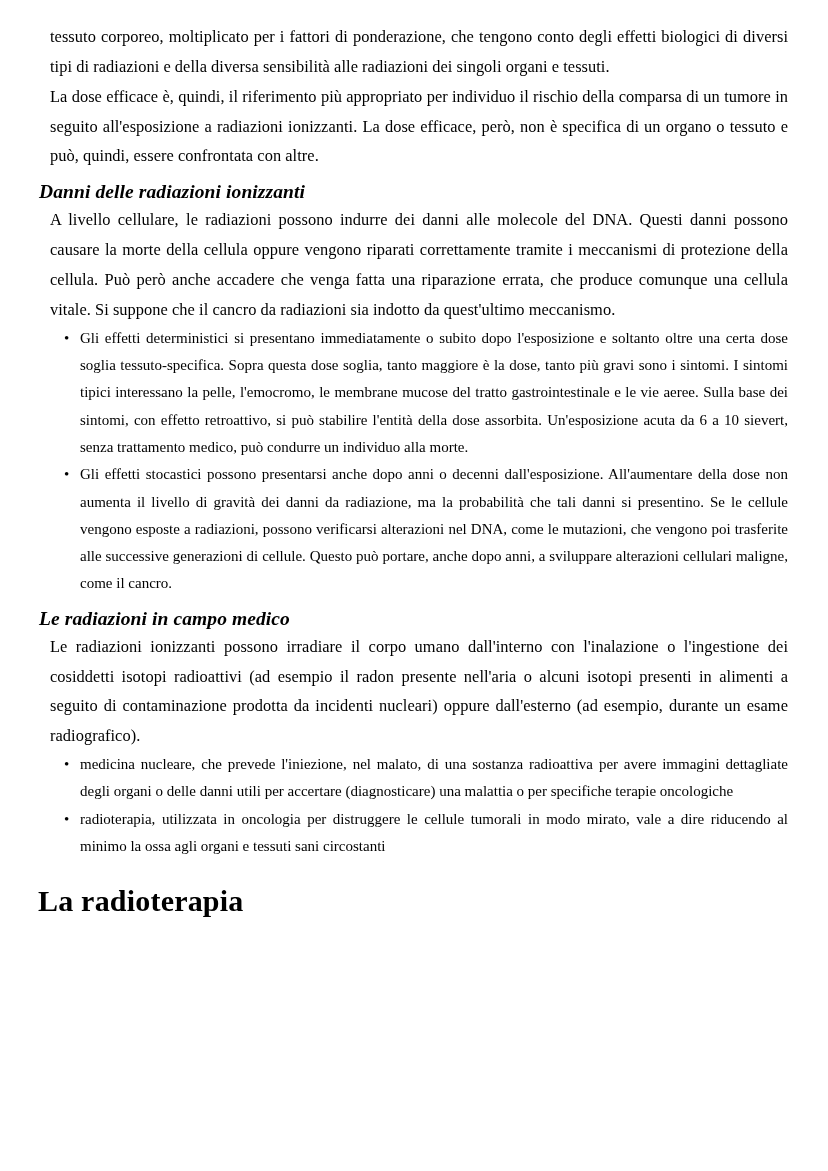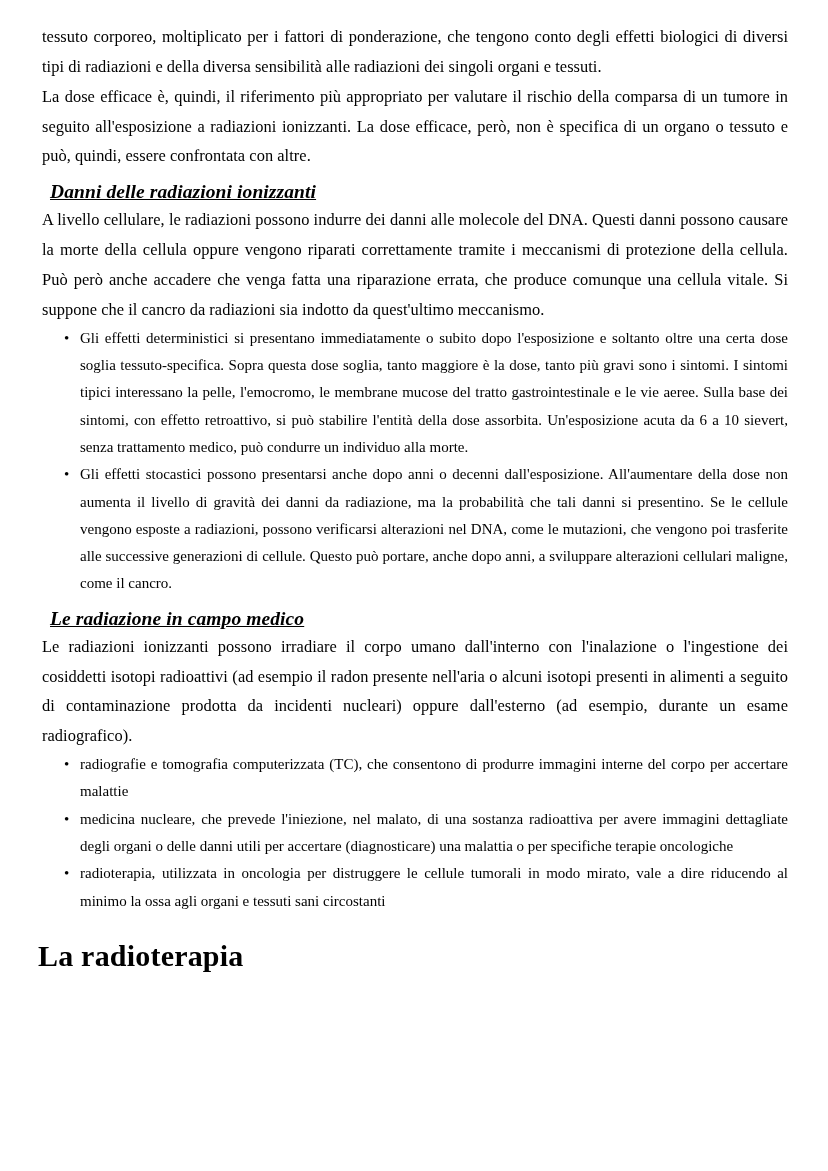--- a/index.html
+++ b/index.html
@@ -14,33 +14,32 @@
     color: #000000;
   }
   .page {
     width: 828px;
     min-height: 1171px;
     box-sizing: border-box;
     padding: 22px 40px 20px 38px;
     background: #ffffff;
   }
   p.body-text {
-    margin: 0 0 0 4px;
+    margin: 0 0 0 12px;
     font-size: 16.4px;
     line-height: 1.82;
     text-align: justify;
     text-justify: inter-word;
     letter-spacing: 0.05px;
   }
   h2.section-heading {
-    margin: 10px 0 2px 12px;
+    margin: 10px 0 2px 1px;
     font-size: 19.5px;
     font-style: italic;
     font-weight: bold;
-    text-decoration: underline;
     letter-spacing: 0.1px;
   }
   h1.chapter-heading {
     margin: 24px 0 10px 0;
     font-size: 30px;
     font-weight: bold;
     letter-spacing: 0.2px;
   }
   ul.bullets {
     margin: 0 0 0 0;
@@ -63,36 +62,35 @@
     top: 0;
     font-size: 15px;
   }
 </style>
 </head>
 <body>
 
 <div class="page">
 
   <p class="body-text">tessuto corporeo, moltiplicato per i fattori di ponderazione, che tengono conto degli effetti biologici di diversi tipi di radiazioni e della diversa sensibilità alle radiazioni dei singoli organi e tessuti.</p>
-  <p class="body-text">La dose efficace è, quindi, il riferimento più appropriato per valutare il rischio della comparsa di un tumore in seguito all'esposizione a radiazioni ionizzanti. La dose efficace, però, non è specifica di un organo o tessuto e può, quindi, essere confrontata con altre.</p>
+  <p class="body-text">La dose efficace è, quindi, il riferimento più appropriato per individuo il rischio della comparsa di un tumore in seguito all'esposizione a radiazioni ionizzanti. La dose efficace, però, non è specifica di un organo o tessuto e può, quindi, essere confrontata con altre.</p>
 
   <h2 class="section-heading">Danni delle radiazioni ionizzanti</h2>
 
   <p class="body-text">A livello cellulare, le radiazioni possono indurre dei danni alle molecole del DNA. Questi danni possono causare la morte della cellula oppure vengono riparati correttamente tramite i   meccanismi di protezione della cellula. Può però anche accadere che venga fatta una riparazione errata, che produce comunque una cellula vitale. Si suppone che il cancro da radiazioni sia indotto da quest'ultimo meccanismo.</p>
 
   <ul class="bullets">
     <li>Gli effetti deterministici si presentano immediatamente o subito dopo l'esposizione e soltanto oltre una certa dose soglia tessuto-specifica. Sopra questa dose soglia, tanto maggiore è la dose, tanto più gravi sono i sintomi. I sintomi tipici interessano la pelle, l'emocromo, le membrane mucose del tratto gastrointestinale e le vie aeree. Sulla base dei sintomi, con effetto retroattivo, si può stabilire l'entità della dose assorbita. Un'esposizione acuta da 6 a 10 sievert, senza trattamento medico, può condurre un individuo alla morte.</li>
     <li>Gli effetti stocastici possono presentarsi anche dopo anni o decenni dall'esposizione. All'aumentare della dose non aumenta il livello di gravità dei danni da radiazione, ma la probabilità che tali danni si presentino. Se le cellule vengono esposte a radiazioni, possono verificarsi alterazioni nel DNA, come le mutazioni, che vengono poi trasferite alle successive generazioni di cellule. Questo può portare, anche dopo anni, a sviluppare alterazioni cellulari maligne, come il cancro.</li>
   </ul>
 
-  <h2 class="section-heading">Le radiazione in campo medico</h2>
+  <h2 class="section-heading">Le radiazioni in campo medico</h2>
 
   <p class="body-text">Le radiazioni ionizzanti possono irradiare il corpo umano dall'interno con l'inalazione o l'ingestione dei cosiddetti isotopi radioattivi (ad esempio il radon presente nell'aria o alcuni isotopi presenti in alimenti a seguito di contaminazione prodotta da incidenti nucleari)  oppure dall'esterno (ad esempio, durante un esame radiografico).</p>
 
   <ul class="bullets">
-    <li>radiografie e tomografia computerizzata  (TC), che consentono di produrre immagini interne del corpo per accertare malattie</li>
     <li>medicina nucleare, che prevede l'iniezione, nel malato, di una sostanza radioattiva per avere immagini dettagliate degli organi o delle danni utili per accertare (diagnosticare) una malattia o per specifiche terapie oncologiche</li>
     <li>radioterapia, utilizzata in oncologia per distruggere le cellule tumorali in modo mirato, vale a dire riducendo al minimo la ossa agli organi e tessuti sani circostanti</li>
   </ul>
 
   <h1 class="chapter-heading">La radioterapia</h1>
 
 </div>
 
 </body></html>

